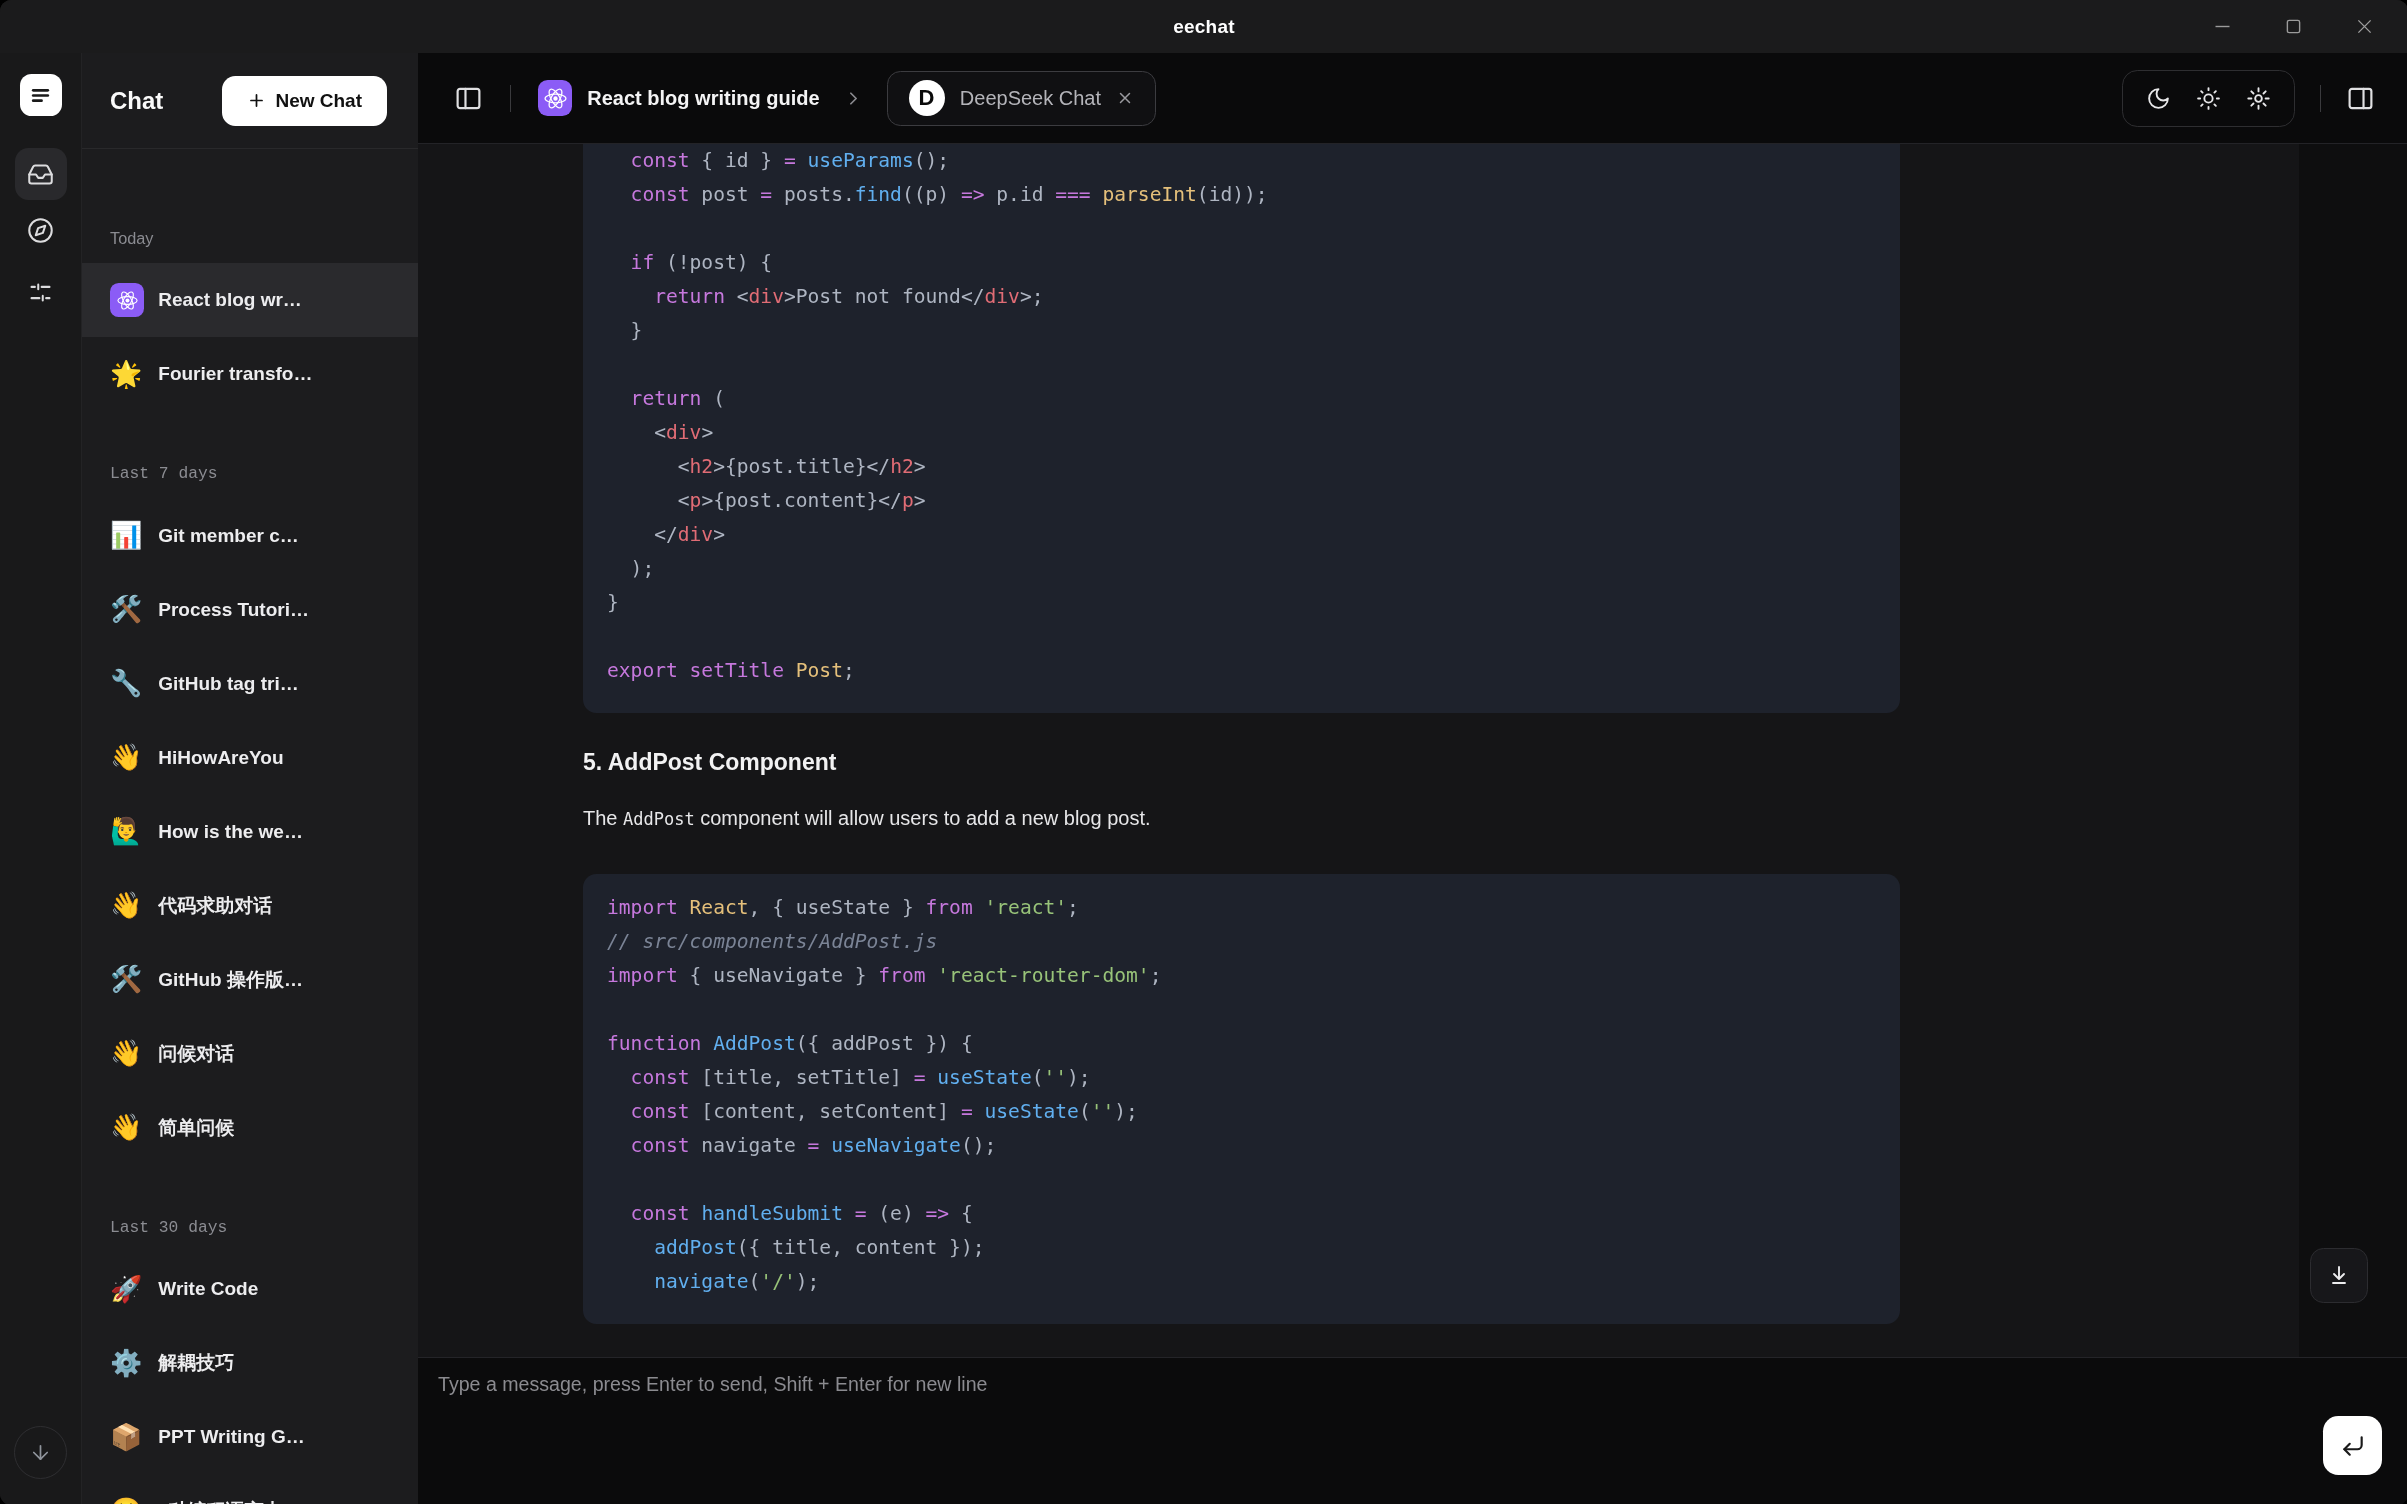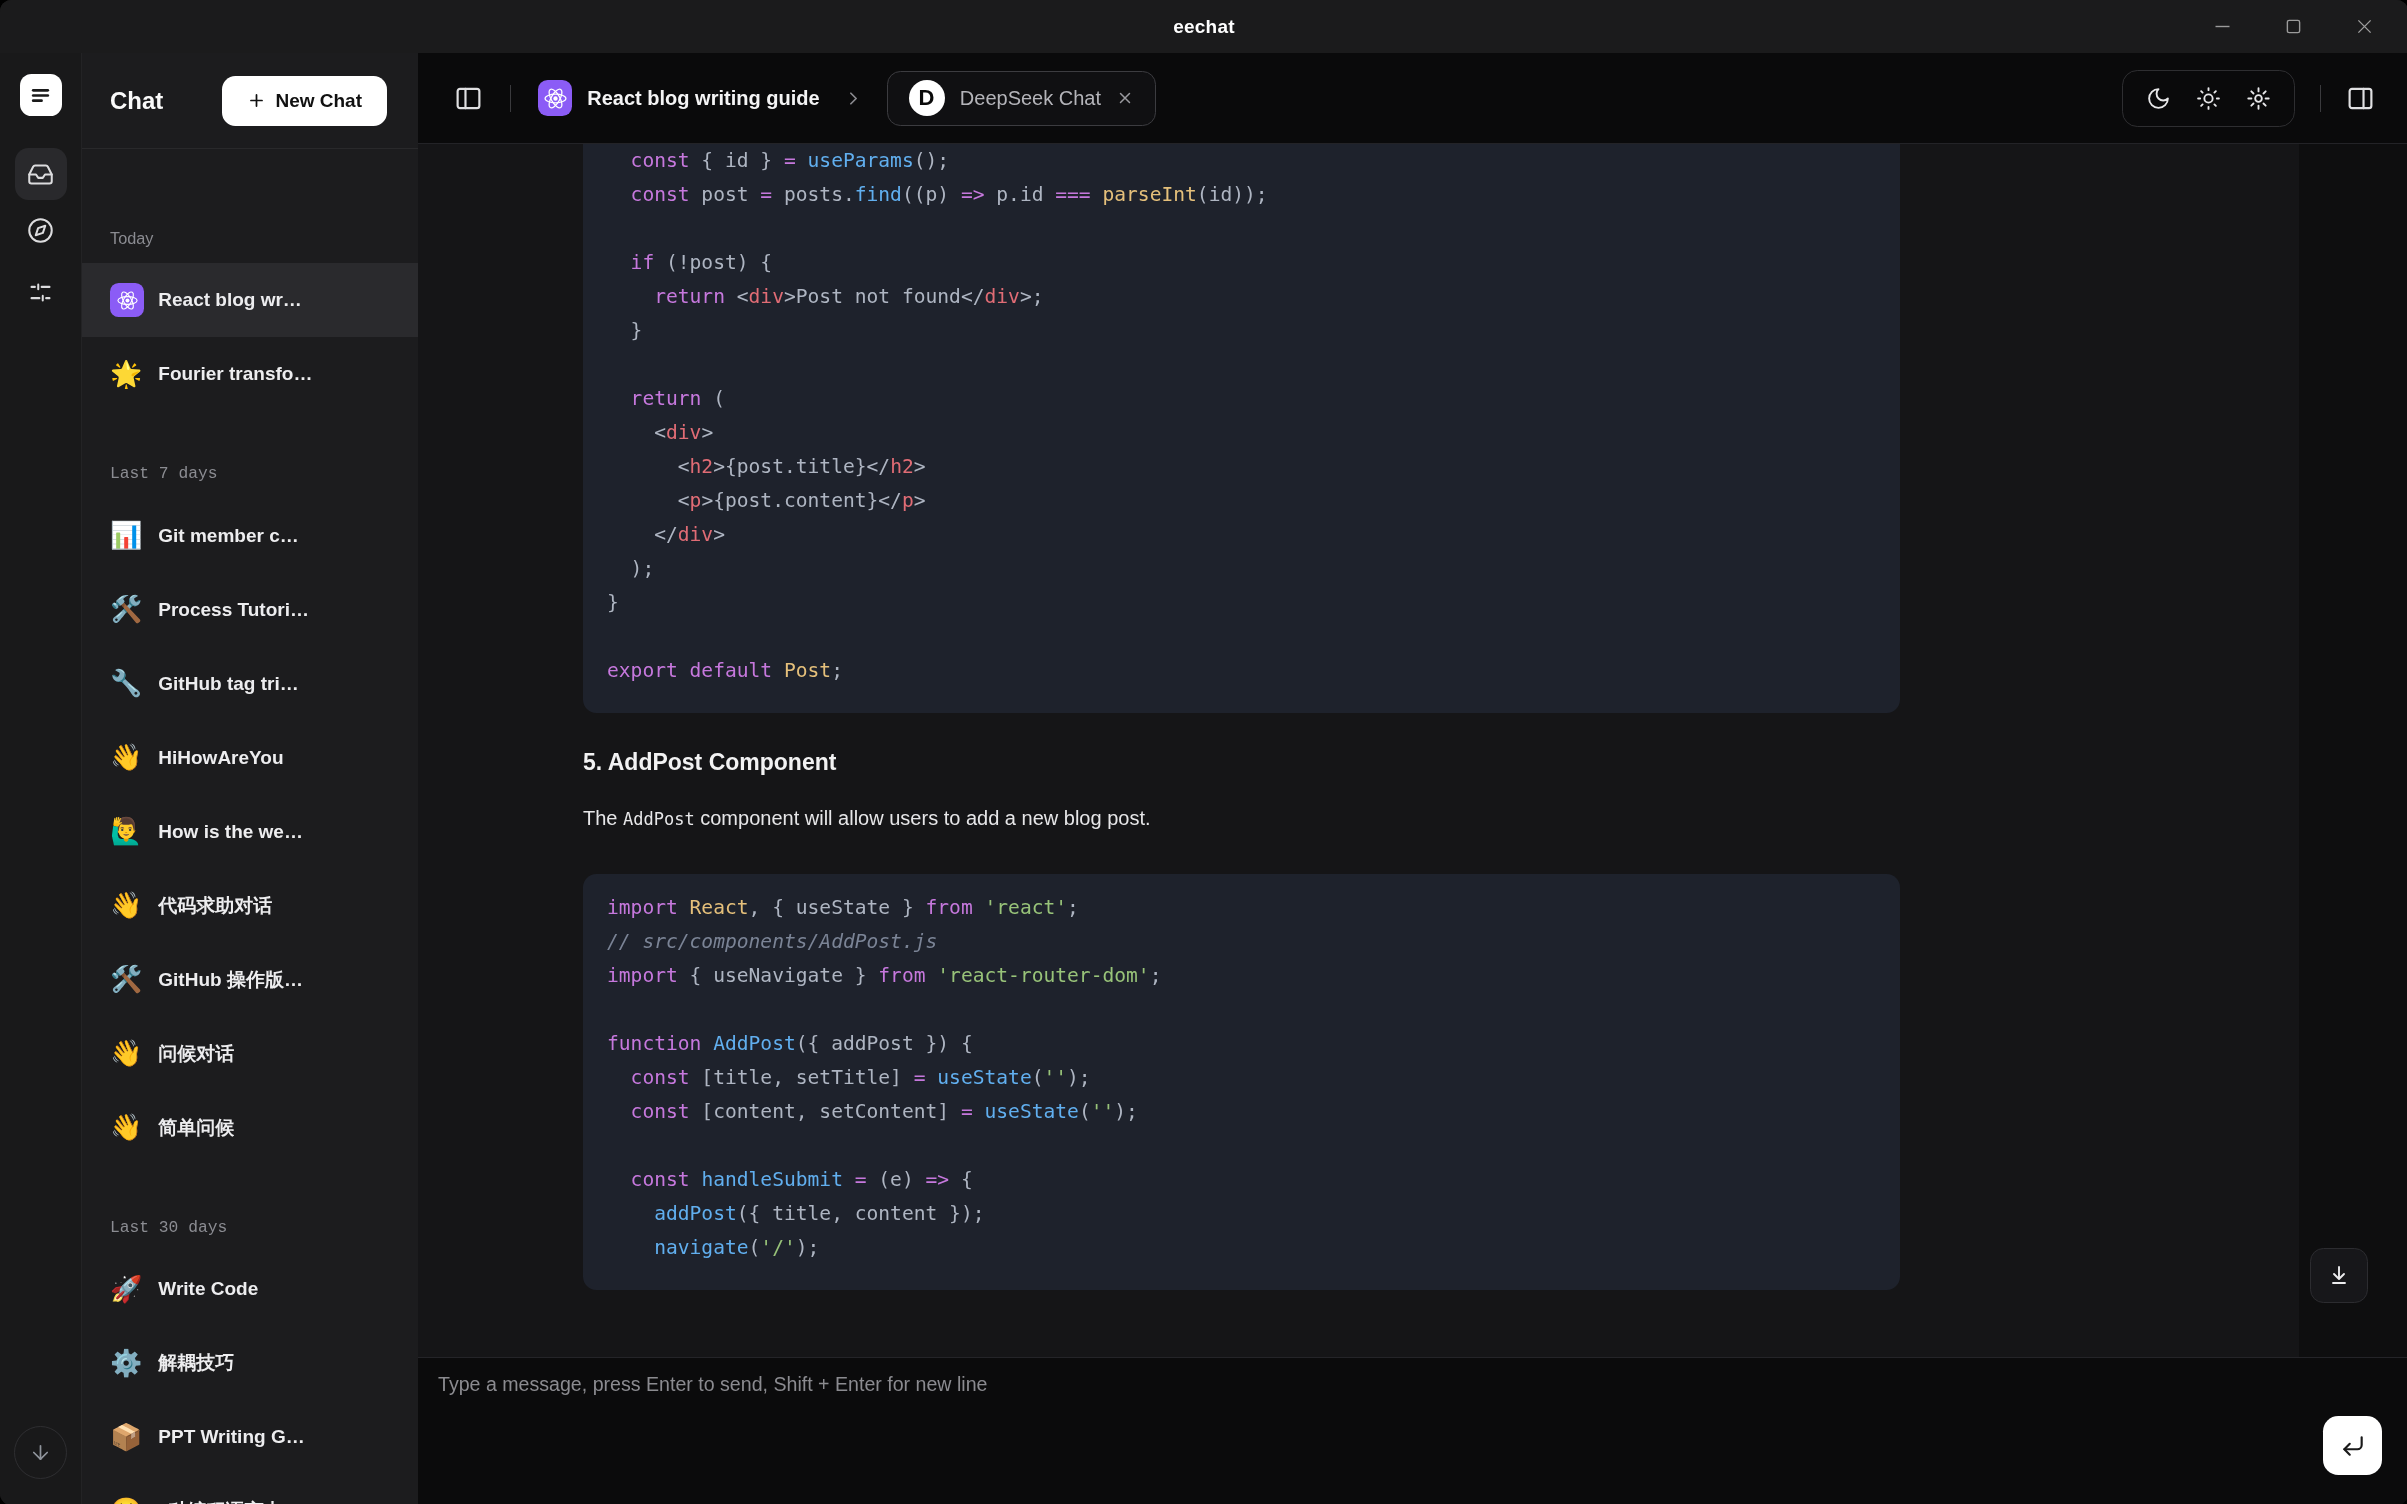--- a/index.html
+++ b/index.html
@@ -351,34 +351,35 @@
                   <div class="code-line"><span class="tok-p">  }</span></div>
                   <div class="code-line">&nbsp;</div>
                   <div class="code-line"><span class="tok-p">  </span><span class="tok-k">return</span><span class="tok-p"> (</span></div>
                   <div class="code-line"><span class="tok-p">    &lt;</span><span class="tok-t">div</span><span class="tok-p">&gt;</span></div>
                   <div class="code-line"><span class="tok-p">      &lt;</span><span class="tok-t">h2</span><span class="tok-p">&gt;{post.title}&lt;/</span><span class="tok-t">h2</span><span class="tok-p">&gt;</span></div>
                   <div class="code-line"><span class="tok-p">      &lt;</span><span class="tok-t">p</span><span class="tok-p">&gt;{post.content}&lt;/</span><span class="tok-t">p</span><span class="tok-p">&gt;</span></div>
                   <div class="code-line"><span class="tok-p">    &lt;/</span><span class="tok-t">div</span><span class="tok-p">&gt;</span></div>
                   <div class="code-line"><span class="tok-p">  );</span></div>
                   <div class="code-line"><span class="tok-p">}</span></div>
                   <div class="code-line">&nbsp;</div>
-                  <div class="code-line"><span class="tok-k">export</span><span class="tok-p"> </span><span class="tok-k">default</span><span class="tok-p"> </span><span class="tok-y">Post</span><span class="tok-p">;</span></div>
+                  <div class="code-line"><span class="tok-k">export</span><span class="tok-p"> </span><span class="tok-k">setTitle</span><span class="tok-p"> </span><span class="tok-y">Post</span><span class="tok-p">;</span></div>
                 </div>
             </div>
             <h3 class="msg-heading">5. AddPost Component</h3>
             <p class="msg-para"><span>The </span><span class="inline-code">AddPost</span><span> component will allow users to add a new blog post.</span></p>
             <div class="code-block second">
               <div>
                   <div class="code-line"><span class="tok-k">import</span><span class="tok-p"> </span><span class="tok-y">React</span><span class="tok-p">, { useState } </span><span class="tok-k">from</span><span class="tok-p"> </span><span class="tok-s">'react'</span><span class="tok-p">;</span></div>
                   <div class="code-line"><span class="tok-c">// src/components/AddPost.js</span></div>
                   <div class="code-line"><span class="tok-k">import</span><span class="tok-p"> { useNavigate } </span><span class="tok-k">from</span><span class="tok-p"> </span><span class="tok-s">'react-router-dom'</span><span class="tok-p">;</span></div>
                   <div class="code-line">&nbsp;</div>
                   <div class="code-line"><span class="tok-k">function</span><span class="tok-p"> </span><span class="tok-f">AddPost</span><span class="tok-p">({ addPost }) {</span></div>
                   <div class="code-line"><span class="tok-p">  </span><span class="tok-k">const</span><span class="tok-p"> [title, setTitle] </span><span class="tok-k">=</span><span class="tok-p"> </span><span class="tok-f">useState</span><span class="tok-p">(</span><span class="tok-s">''</span><span class="tok-p">);</span></div>
                   <div class="code-line"><span class="tok-p">  </span><span class="tok-k">const</span><span class="tok-p"> [content, setContent] </span><span class="tok-k">=</span><span class="tok-p"> </span><span class="tok-f">useState</span><span class="tok-p">(</span><span class="tok-s">''</span><span class="tok-p">);</span></div>
+                  <div class="code-line"><span class="tok-p">  </span><span class="tok-k">const</span><span class="tok-p"> navigate </span><span class="tok-k">=</span><span class="tok-p"> </span><span class="tok-f">useNavigate</span><span class="tok-p">();</span></div>
                   <div class="code-line">&nbsp;</div>
                   <div class="code-line"><span class="tok-p">  </span><span class="tok-k">const</span><span class="tok-p"> </span><span class="tok-f">handleSubmit</span><span class="tok-p"> </span><span class="tok-k">=</span><span class="tok-p"> (e) </span><span class="tok-k">=&gt;</span><span class="tok-p"> {</span></div>
                   <div class="code-line"><span class="tok-p">    </span><span class="tok-f">addPost</span><span class="tok-p">({ title, content });</span></div>
                   <div class="code-line"><span class="tok-p">    </span><span class="tok-f">navigate</span><span class="tok-p">(</span><span class="tok-s">'/'</span><span class="tok-p">);</span></div>
                 </div>
             </div>
           </div>
         </div>
         <button class="scroll-bottom-btn">
           <svg width="24" height="24" viewBox="0 0 24 24" fill="none" stroke-width="1.9" stroke-linecap="round" stroke-linejoin="round">

